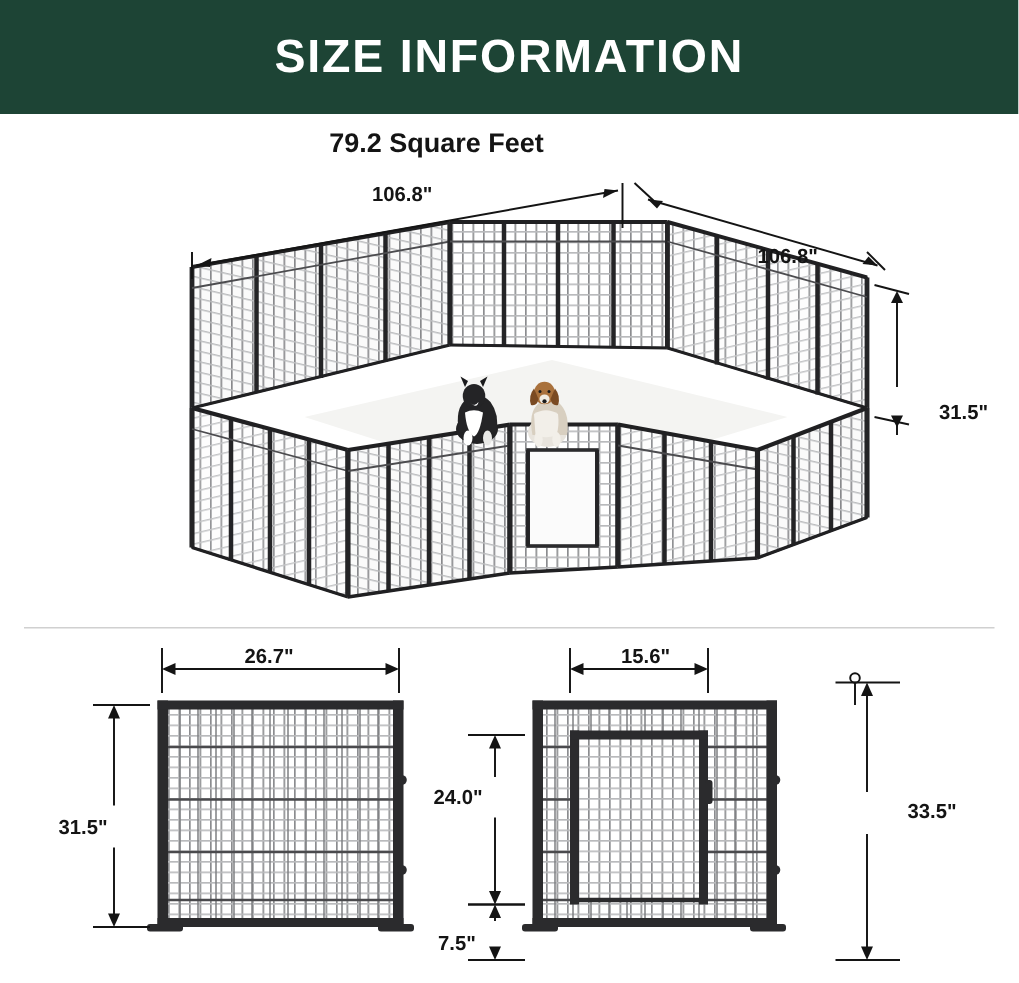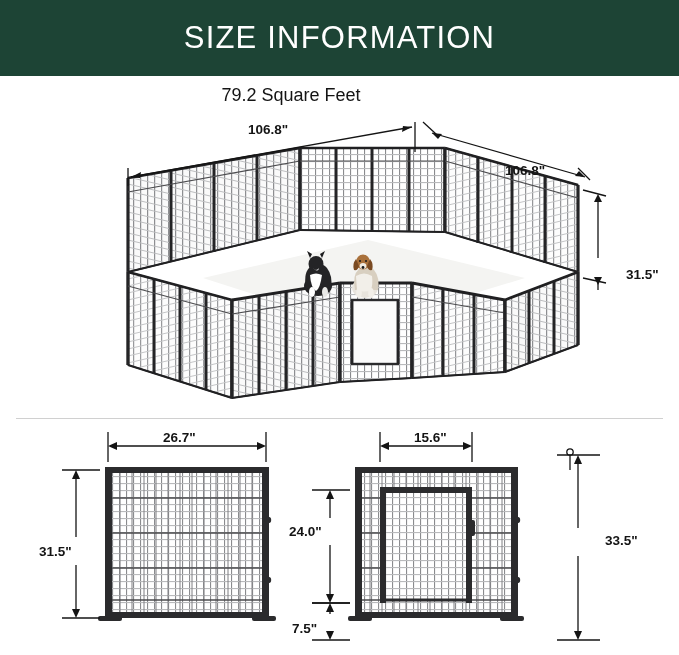--- a/index.html
+++ b/index.html
@@ -22,32 +22,32 @@
     width: 679px; height: 76px;
     background: #1d4435;
   }
   .header-title {
     position: absolute;
     left: 0; top: 20px;
     width: 679px;
     text-align: center;
     color: #ffffff;
     font-size: 31px;
-    font-weight: normal;
+    font-weight: bold;
     letter-spacing: 1.2px;
   }
 
   
   .subtitle {
     position: absolute;
     left: 0; top: 85px;
     width: 582px;
     text-align: center;
     font-size: 18px;
-    font-weight: normal;
+    font-weight: bold;
     color: #141414;
   }
 
   
   .dim {
     position: absolute;
     font-size: 13.5px;
     font-weight: bold;
     color: #141414;
     white-space: nowrap;

